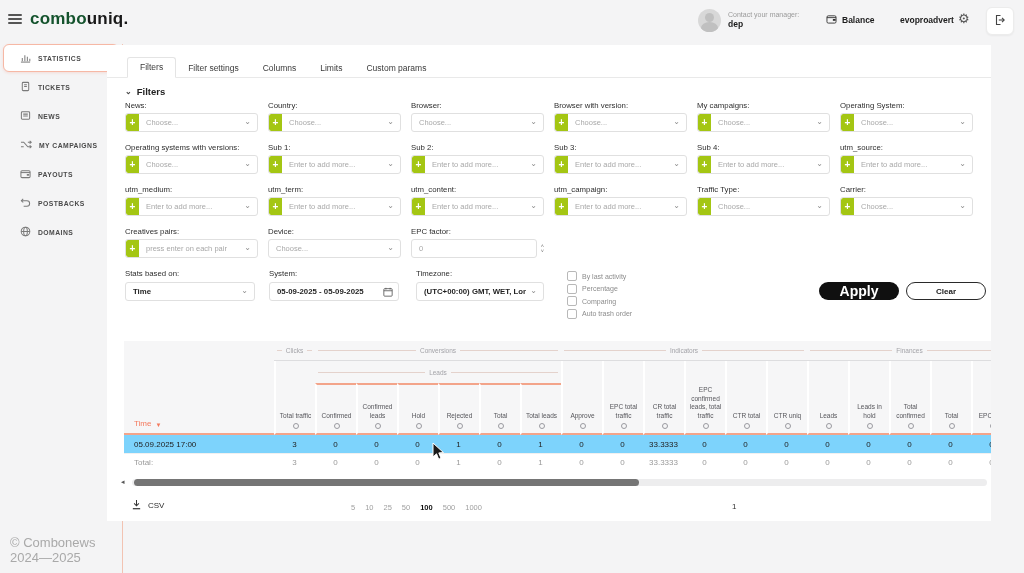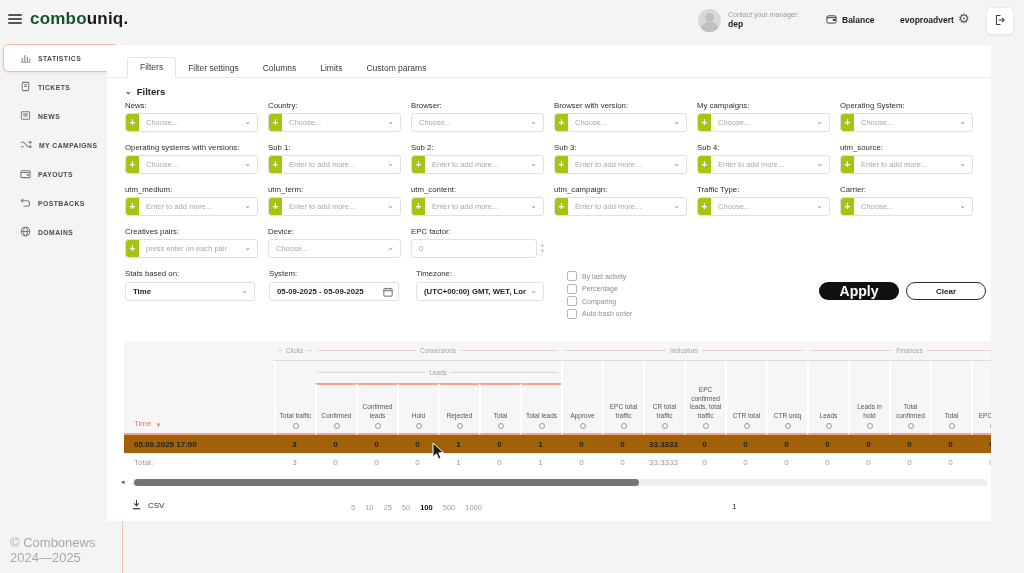--- a/index.html
+++ b/index.html
@@ -78,21 +78,21 @@
   .tgroup span{font-size:6.5px;color:#a3a3a8;white-space:nowrap;}
   .tsub{display:flex;align-items:center;padding:0 3px;}
   .tsub .gl{display:flex;align-items:center;width:100%;gap:4px;}
   .tsub .gl::before,.tsub .gl::after{content:"";flex:1;height:1px;background:#e4d2cc;}
   .tsub span{font-size:6.5px;color:#a3a3a8;}
   .tleaf{display:flex;flex-direction:column;justify-content:flex-end;align-items:center;text-align:center;padding:2px 1px 4px 1px;border-left:2px solid #fff;border-bottom:2px solid #f3a48a;box-sizing:border-box;cursor:pointer;}
   .tleaf .tl{font-size:6.5px;color:#55555a;line-height:1.3;}
   .tleaf .dot{width:4px;height:4px;border:1px solid #9a9aa0;border-radius:50%;margin-top:3px;}
   .dtime{display:flex;align-items:center;padding-left:10px;font-size:8px;}
   .dval{display:flex;align-items:center;justify-content:center;font-size:8px;}
-  .r-hl{background:#a16207;color:#222;font-weight:bold;}
+  .r-hl{background:#7dd3fc;color:#222;font-weight:normal;}
   .r-tot{background:#fff;color:#9a9a9a;border-top:1px solid #f0f0f0;}
 
   .hscroll{position:absolute;left:25px;top:434px;width:855px;height:7px;background:#ededee;border-radius:4px;}
   .hscroll .thumb{position:absolute;left:2px;top:0;width:505px;height:7px;background:#757575;border-radius:4px;cursor:grab;}
   .scrollarrow{position:absolute;left:14px;top:433px;font-size:7px;color:#555;}
 
   .csvrow{position:absolute;left:0;top:452px;width:100%;height:22px;}
   .csvbtn{position:absolute;left:24px;top:2px;display:flex;align-items:center;gap:6px;font-size:8px;color:#2c2c2c;cursor:pointer;}
   .psizes{position:absolute;left:244px;top:6px;display:flex;gap:10px;}
   .psize{font-size:7.5px;color:#a0a0a0;cursor:pointer;}

